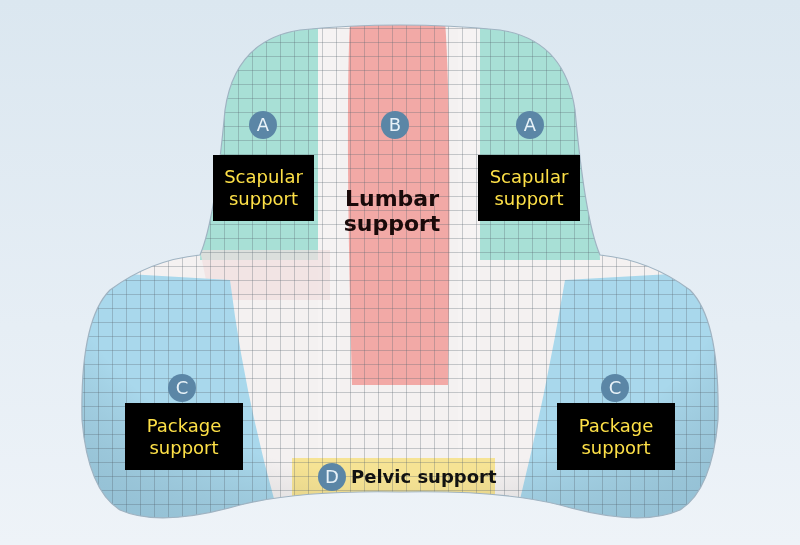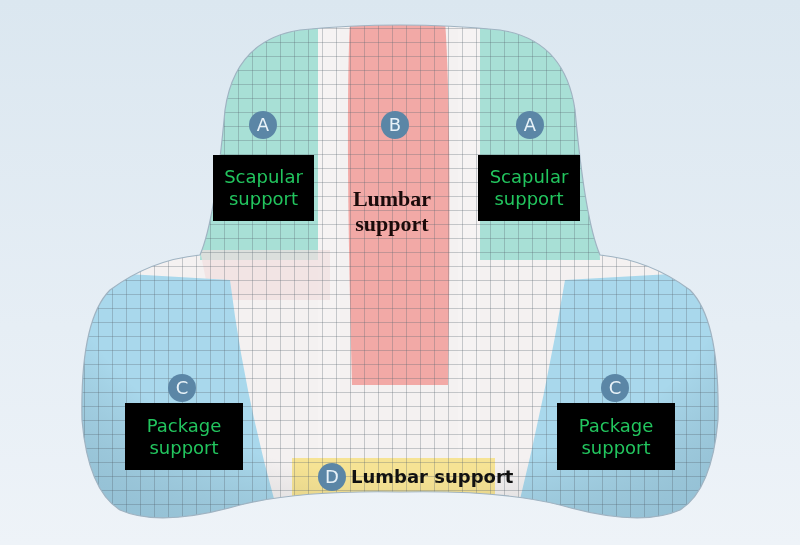--- a/index.html
+++ b/index.html
@@ -1,26 +1,26 @@
 <!DOCTYPE html>
 <html><head>
 <meta charset="utf-8">
 <style>
   html,body{margin:0;padding:0;}
   body{width:800px;height:545px;overflow:hidden;position:relative;
     background:linear-gradient(180deg,#dbe7f0 0%,#e6eef5 60%,#eef3f8 100%);
     font-family:"DejaVu Sans","Liberation Sans",sans-serif;}
   #stage{position:absolute;left:0;top:0;width:800px;height:545px;}
-  .label-box{position:absolute;background:#000;color:#22c55e;text-align:center;
+  .label-box{position:absolute;background:#000;color:#fde047;text-align:center;
     font-size:18px;line-height:22px;padding:4px 4px;box-sizing:border-box;
     display:flex;flex-direction:column;justify-content:center;}
   .badge{position:absolute;width:28px;height:28px;border-radius:50%;
     background:#5b86a6;color:#e8f2f8;font-size:18px;line-height:28px;text-align:center;}
   .lumbar-text{position:absolute;color:#1a0a0a;font-size:22px;line-height:25px;
-    text-align:center;font-weight:bold;font-family:Liberation Serif, serif;}
+    text-align:center;font-weight:bold;}
   .pelvic-text{position:absolute;color:#111;font-size:18px;line-height:22px;font-weight:bold;}
 </style>
 </head>
 <body>
 
 <svg id="stage" viewBox="0 0 800 545" width="800" height="545">
   <defs>
     <clipPath id="cushionClip">
       <path d="M300,30 Q400,20 500,30 Q565,40 575,110 Q585,220 600,255 Q650,260 690,290 Q720,320 718,420 Q712,490 680,510 Q640,528 560,505 Q500,490 400,492 Q300,490 240,505 Q160,528 120,510 Q88,490 82,420 Q80,320 110,290 Q150,260 200,255 Q215,220 225,110 Q235,40 300,30 Z"></path>
     </clipPath>
@@ -79,13 +79,13 @@
   <div>support</div>
 </div>
 <div class="label-box" style="left:125px;top:403px;width:118px;height:67px;">
   <span>Package</span>
   <span>support</span>
 </div>
 <div class="label-box" style="left:557px;top:403px;width:118px;height:67px;">
   <span>Package</span>
   <span>support</span>
 </div>
-<div class="pelvic-text" style="left:351px;top:466px;">Lumbar support</div>
+<div class="pelvic-text" style="left:351px;top:466px;">Pelvic support</div>
 
 </body></html>

